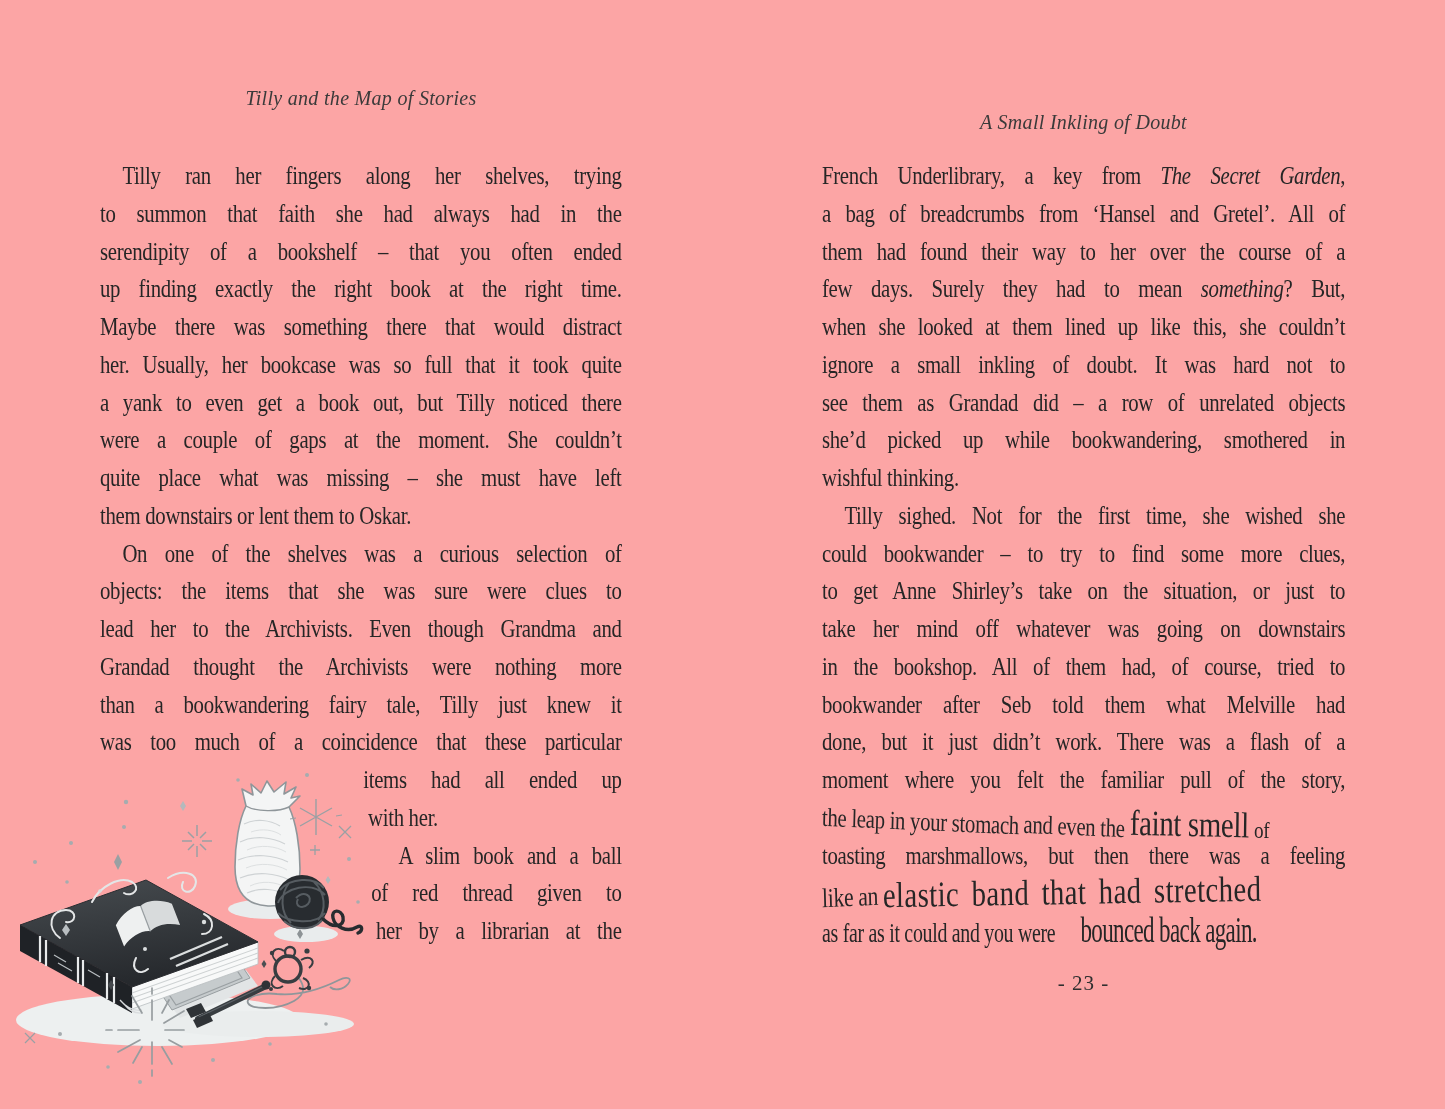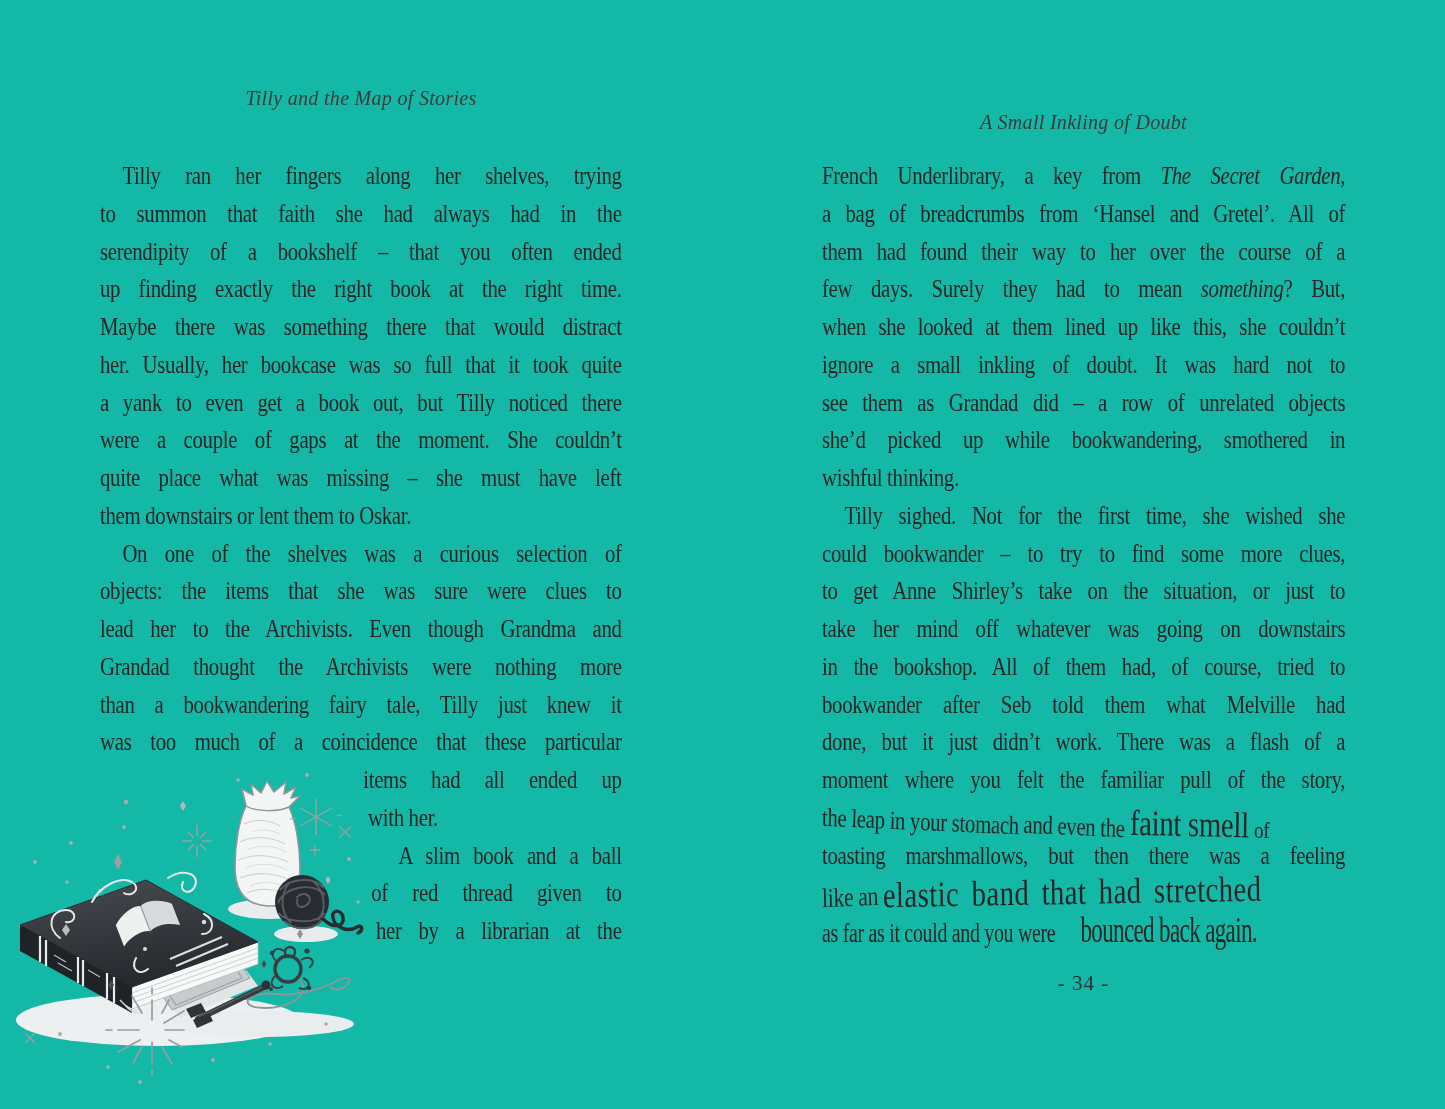--- a/index.html
+++ b/index.html
@@ -1,17 +1,17 @@
 <!DOCTYPE html>
 <html lang="en"><head>
 <meta charset="utf-8">
 <style>
   html,body{margin:0;padding:0;background:#ffffff;}
   .spread{
-    position:relative;width:1445px;height:1109px;background:#14b8a6;
+    position:relative;width:1445px;height:1109px;background:#fca5a5;
     font-family:"Liberation Serif","DejaVu Serif",serif;color:#2b2b2b;overflow:hidden;
   }
   .running-head{
     position:absolute;top:87px;font-style:italic;font-size:20px;color:#3a3a3a;
     text-align:center;letter-spacing:.3px;
   }
   .running-head.left{left:100px;width:522px;}
   .running-head.right{left:822px;width:523px;margin-top:24px;}
   .col{
     position:absolute;top:157px;transform:scaleX(0.8);transform-origin:0 0;
@@ -105,21 +105,21 @@
     <div class="ln">
       <span class="pre2">like an</span>
       <span class="big2">elastic band that had stretched</span>
     </div>
     <div class="ln">
       <span class="pre3">as far as it could and you were</span>
       <span class="big3">bounced back again.</span>
     </div>
   </div>
 
-  <div class="page-num">- 34 -</div>
+  <div class="page-num">- 23 -</div>
 
   <svg class="illus" viewBox="0 0 366 330" aria-hidden="true">
 
     <ellipse cx="150" cy="258" rx="142" ry="26" fill="#edf0f0"></ellipse>
     <ellipse cx="250" cy="262" rx="96" ry="13" fill="#eaeded"></ellipse>
     <ellipse cx="262" cy="147" rx="42" ry="10" fill="#e9eced"></ellipse>
     <ellipse cx="298" cy="172" rx="32" ry="8" fill="#e9eced"></ellipse>
 
     <g>
       <path d="M238,44 C231,58 227,82 227,105 C227,128 236,143 260,144 C283,145 292,130 292,107 C292,84 288,60 281,45 L292,34 L283,36 L288,25 L276,32 L278,20 L266,30 L259,19 L253,31 L243,22 L245,33 L234,27 L238,44 Z" fill="#f4f5f5" stroke="#8f969a" stroke-width="1.6" stroke-linejoin="round"></path>

